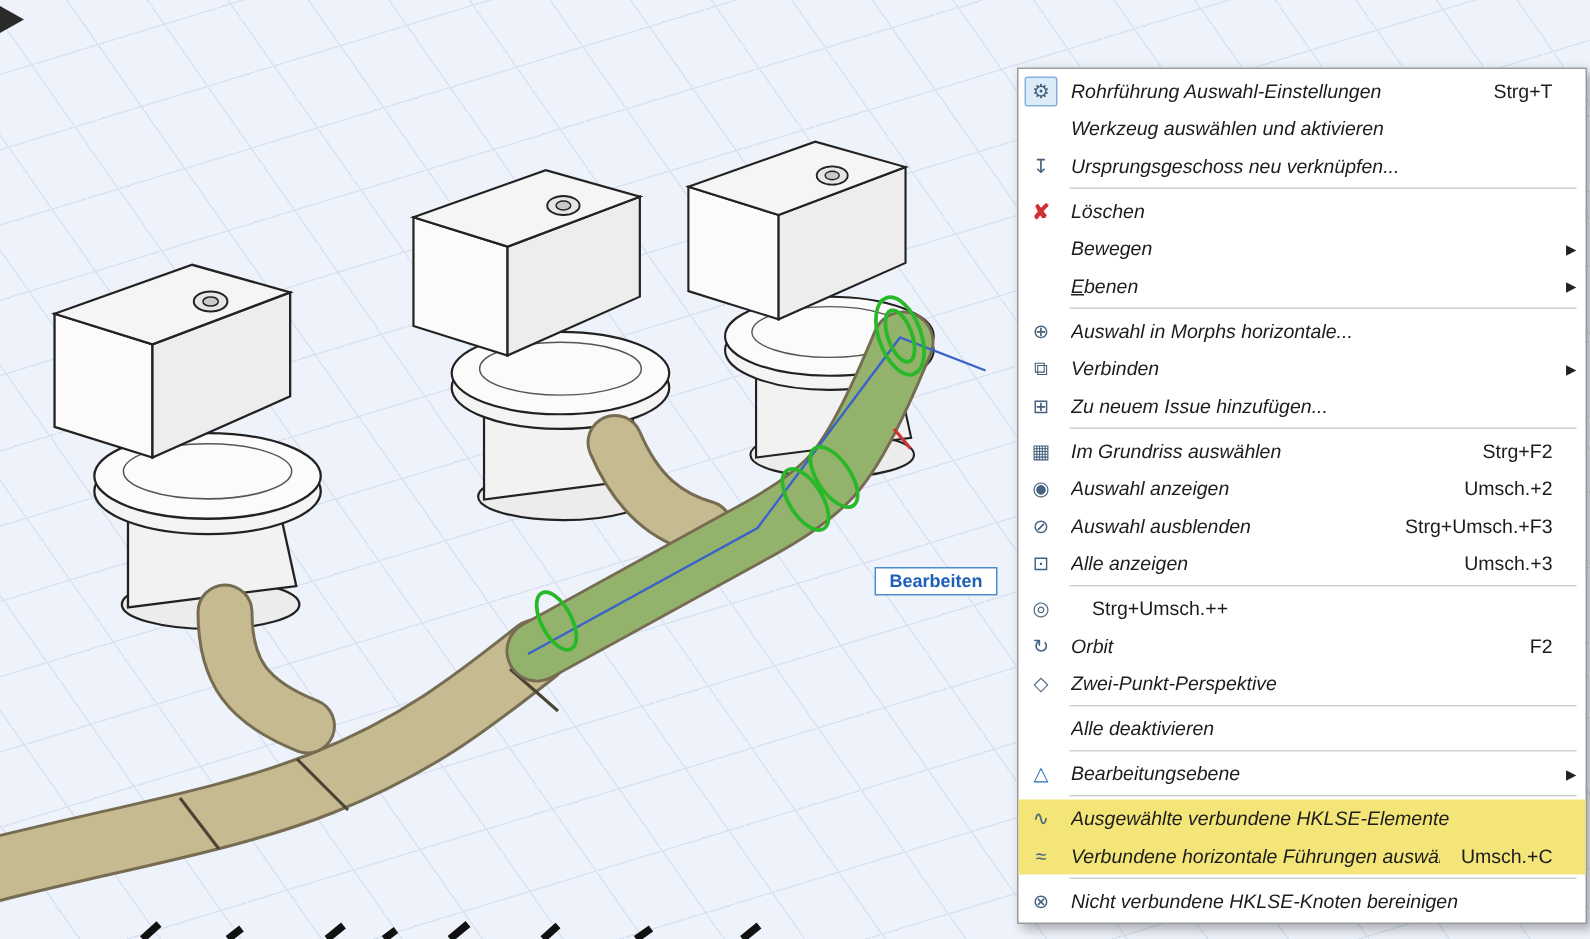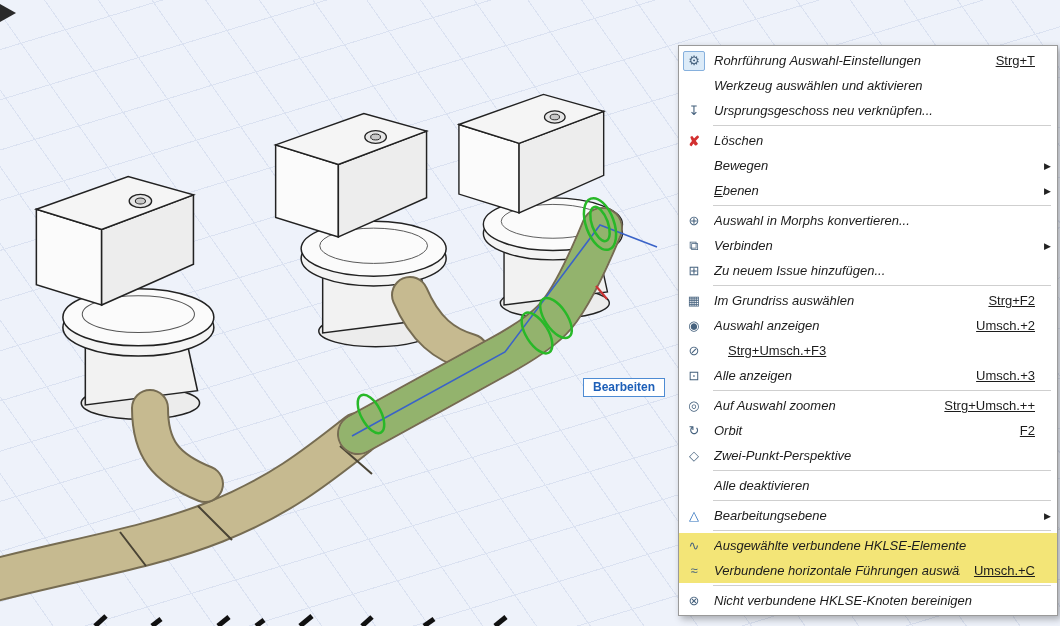--- a/index.html
+++ b/index.html
@@ -25,21 +25,21 @@
     padding:2px 0;font-size:13px;color:#1c1c1c;}
   .mi{display:flex;align-items:center;height:25px;padding:0 6px 0 4px;cursor:default;}
   .mi.hl{background:var(--menu-highlight,#f3e577);}
   .mi-icon{width:22px;height:20px;flex:none;display:flex;align-items:center;justify-content:center;
     font-size:13px;color:#46627e;margin-right:9px;}
   .mi-icon.boxed{border:1px solid #86b0dd;background:#dcebf8;border-radius:2px;box-sizing:border-box;}
   .mi-icon.icon-red{color:var(--delete-red,#d23030);font-weight:bold;font-size:14px;}
   .mi-icon.icon-blue{color:var(--accent-blue,#2a6ebb);}
   .mi-label{flex:1;white-space:nowrap;overflow:hidden;font-style:italic;}
   .mi-label.u-first::first-letter{text-decoration:underline;}
-  .mi-shortcut{margin-left:14px;white-space:nowrap;text-decoration:underline;}
+  .mi-shortcut{margin-left:14px;white-space:nowrap;}
   .mi-arrow{width:16px;flex:none;text-align:right;font-size:9px;color:#222;}
   .msep{height:1px;background:#cfcfcf;margin:2px 6px 2px 34px;}
 </style>
 </head>
 <body>
 
 <div class="stage">
 
   <div class="viewport">
     <svg class="scene" width="1060" height="626" viewBox="0 0 1060 626">
@@ -158,21 +158,21 @@
       <span class="mi-icon"></span>
       <span class="mi-label u-first">Ebenen</span>
       <span class="mi-shortcut"></span>
       <span class="mi-arrow">▶</span>
     </div>
 
     <div class="msep"></div>
 
     <div class="mi">
       <span class="mi-icon">⊕</span>
-      <span class="mi-label">Auswahl in Morphs konvertieren...</span>
+      <span class="mi-label">Auswahl in Morphs horizontale...</span>
       <span class="mi-shortcut"></span>
       <span class="mi-arrow"></span>
     </div>
     <div class="mi">
       <span class="mi-icon">⧉</span>
       <span class="mi-label">Verbinden</span>
       <span class="mi-shortcut"></span>
       <span class="mi-arrow">▶</span>
     </div>
     <div class="mi">
@@ -191,35 +191,35 @@
       <span class="mi-arrow"></span>
     </div>
     <div class="mi">
       <span class="mi-icon">◉</span>
       <span class="mi-label">Auswahl anzeigen</span>
       <span class="mi-shortcut">Umsch.+2</span>
       <span class="mi-arrow"></span>
     </div>
     <div class="mi">
       <span class="mi-icon">⊘</span>
+      <span class="mi-label">Auswahl ausblenden</span>
       <span class="mi-shortcut">Strg+Umsch.+F3</span>
       <span class="mi-arrow"></span>
     </div>
     <div class="mi">
       <span class="mi-icon">⊡</span>
       <span class="mi-label">Alle anzeigen</span>
       <span class="mi-shortcut">Umsch.+3</span>
       <span class="mi-arrow"></span>
     </div>
 
     <div class="msep"></div>
 
     <div class="mi">
       <span class="mi-icon">◎</span>
-      <span class="mi-label">Auf Auswahl zoomen</span>
       <span class="mi-shortcut">Strg+Umsch.++</span>
       <span class="mi-arrow"></span>
     </div>
     <div class="mi">
       <span class="mi-icon">↻</span>
       <span class="mi-label">Orbit</span>
       <span class="mi-shortcut">F2</span>
       <span class="mi-arrow"></span>
     </div>
     <div class="mi">

